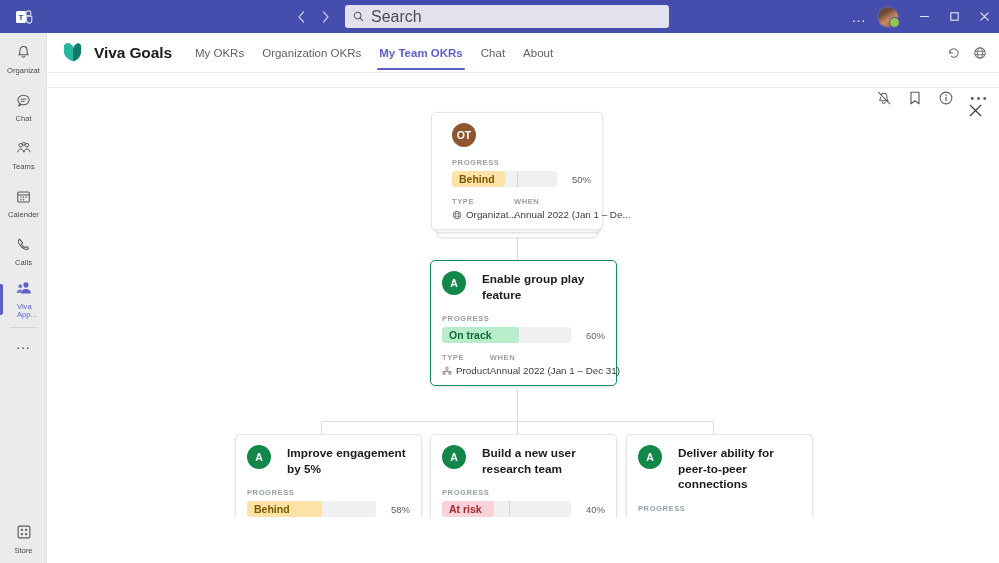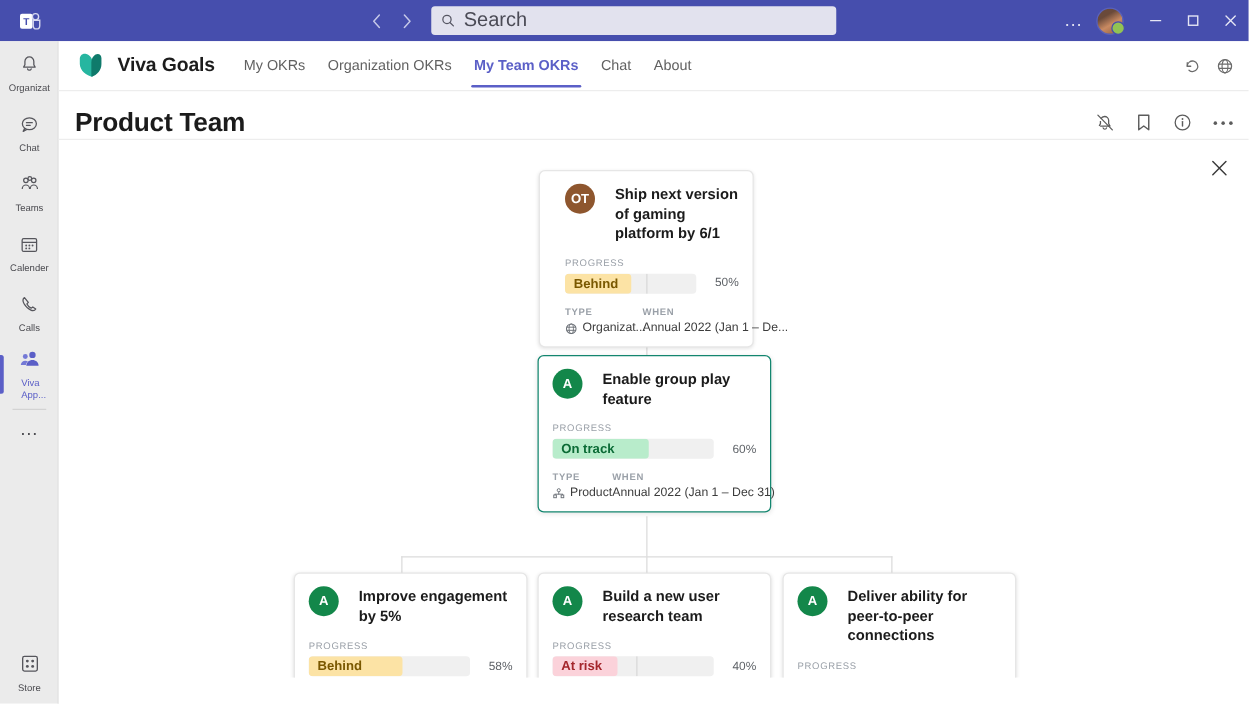--- a/index.html
+++ b/index.html
@@ -136,21 +136,21 @@
   .avatar-c {
     width: 24px; height: 24px; border-radius: 50%;
     display: flex; align-items: center; justify-content: center;
     color: #fff; font-size: 10.5px; font-weight: 600; flex: 0 0 auto;
   }
   .card-title {
     font-size: 11.8px; font-weight: 600; color: #1b1b1b;
     line-height: 1.32; margin-left: 16px; padding-top: 1px;
   }
   .sec-label {
-    font-size: 7.6px; font-weight: 400; color: #9aa0a8;
+    font-size: 7.6px; font-weight: 700; color: #9aa0a8;
     letter-spacing: 0.55px; margin-top: 11px; margin-bottom: 4px;
   }
   .prog-row { display: flex; align-items: center; }
   .prog-track {
     flex: 1 1 auto; height: 16px; background: #f0f0f0; border-radius: 3px;
     position: relative; overflow: hidden;
   }
   .prog-fill {
     position: absolute; left: 0; top: 0; bottom: 0;
     border-radius: 3px; display: flex; align-items: center;
@@ -338,21 +338,20 @@
         <svg width="14" height="14" viewBox="0 0 16 16">
             <circle cx="8" cy="8" r="6" fill="none" stroke="#6b6b6b" stroke-width="1.15"></circle>
             <ellipse cx="8" cy="8" rx="2.7" ry="6" fill="none" stroke="#6b6b6b" stroke-width="1.05"></ellipse>
             <path d="M2.3 6h11.4M2.3 10h11.4" stroke="#6b6b6b" stroke-width="1.05"></path>
           </svg>
       </span>
     </div>
   </div>
 
   <div class="page-head">
-    <div class="page-title">Product Team</div>
     <div class="page-head-icons">
       <span class="ph-icon">
         <svg width="16" height="16" viewBox="0 0 18 18">
             <path d="M4.6 12.2h8.9l-1.2-2.2V7.3A3.7 3.7 0 0 0 8.6 3.6a3.7 3.7 0 0 0-3.3 2" fill="none" stroke="#5c5c5c" stroke-width="1.15" stroke-linejoin="round"></path>
             <path d="M4.9 7.7v2.3l-1.1 2.2" fill="none" stroke="#5c5c5c" stroke-width="1.15" stroke-linejoin="round"></path>
             <path d="M7.3 13.8a1.6 1.6 0 0 0 3.1 0" fill="none" stroke="#5c5c5c" stroke-width="1.15" stroke-linecap="round"></path>
             <path d="M2.6 2.4l13 13.2" stroke="#5c5c5c" stroke-width="1.15" stroke-linecap="round"></path>
           </svg>
       </span>
       <span class="ph-icon">
@@ -394,21 +393,20 @@
     <div class="conn" style="left:666px; top:333px; width:1px; height:14px;"></div>
 
     <div class="card-stack" style="left:390px; top:138px; width:161px; height:12px;"></div>
     <div class="card-stack" style="left:387px; top:133px; width:167px; height:12px;"></div>
 
     <div class="card" style="left:384px; top:24px; width:172px;padding-left:20px;">
       <div class="card-top">
         <div class="avatar-c" style="background:#8e562e;">
           <span>OT</span>
         </div>
-        <div class="card-title">Ship next version of gaming platform by 6/1</div>
       </div>
       <div class="sec-label">PROGRESS</div>
       <div class="prog-row">
         <div class="prog-track">
           <div class="prog-fill" style="width:50%; background:#fce3a5; color:#7a5800;">
             <span>Behind</span>
           </div>
           <div class="prog-tick" style="left:62%;"></div>
         </div>
         <div class="prog-pct">50%</div>

